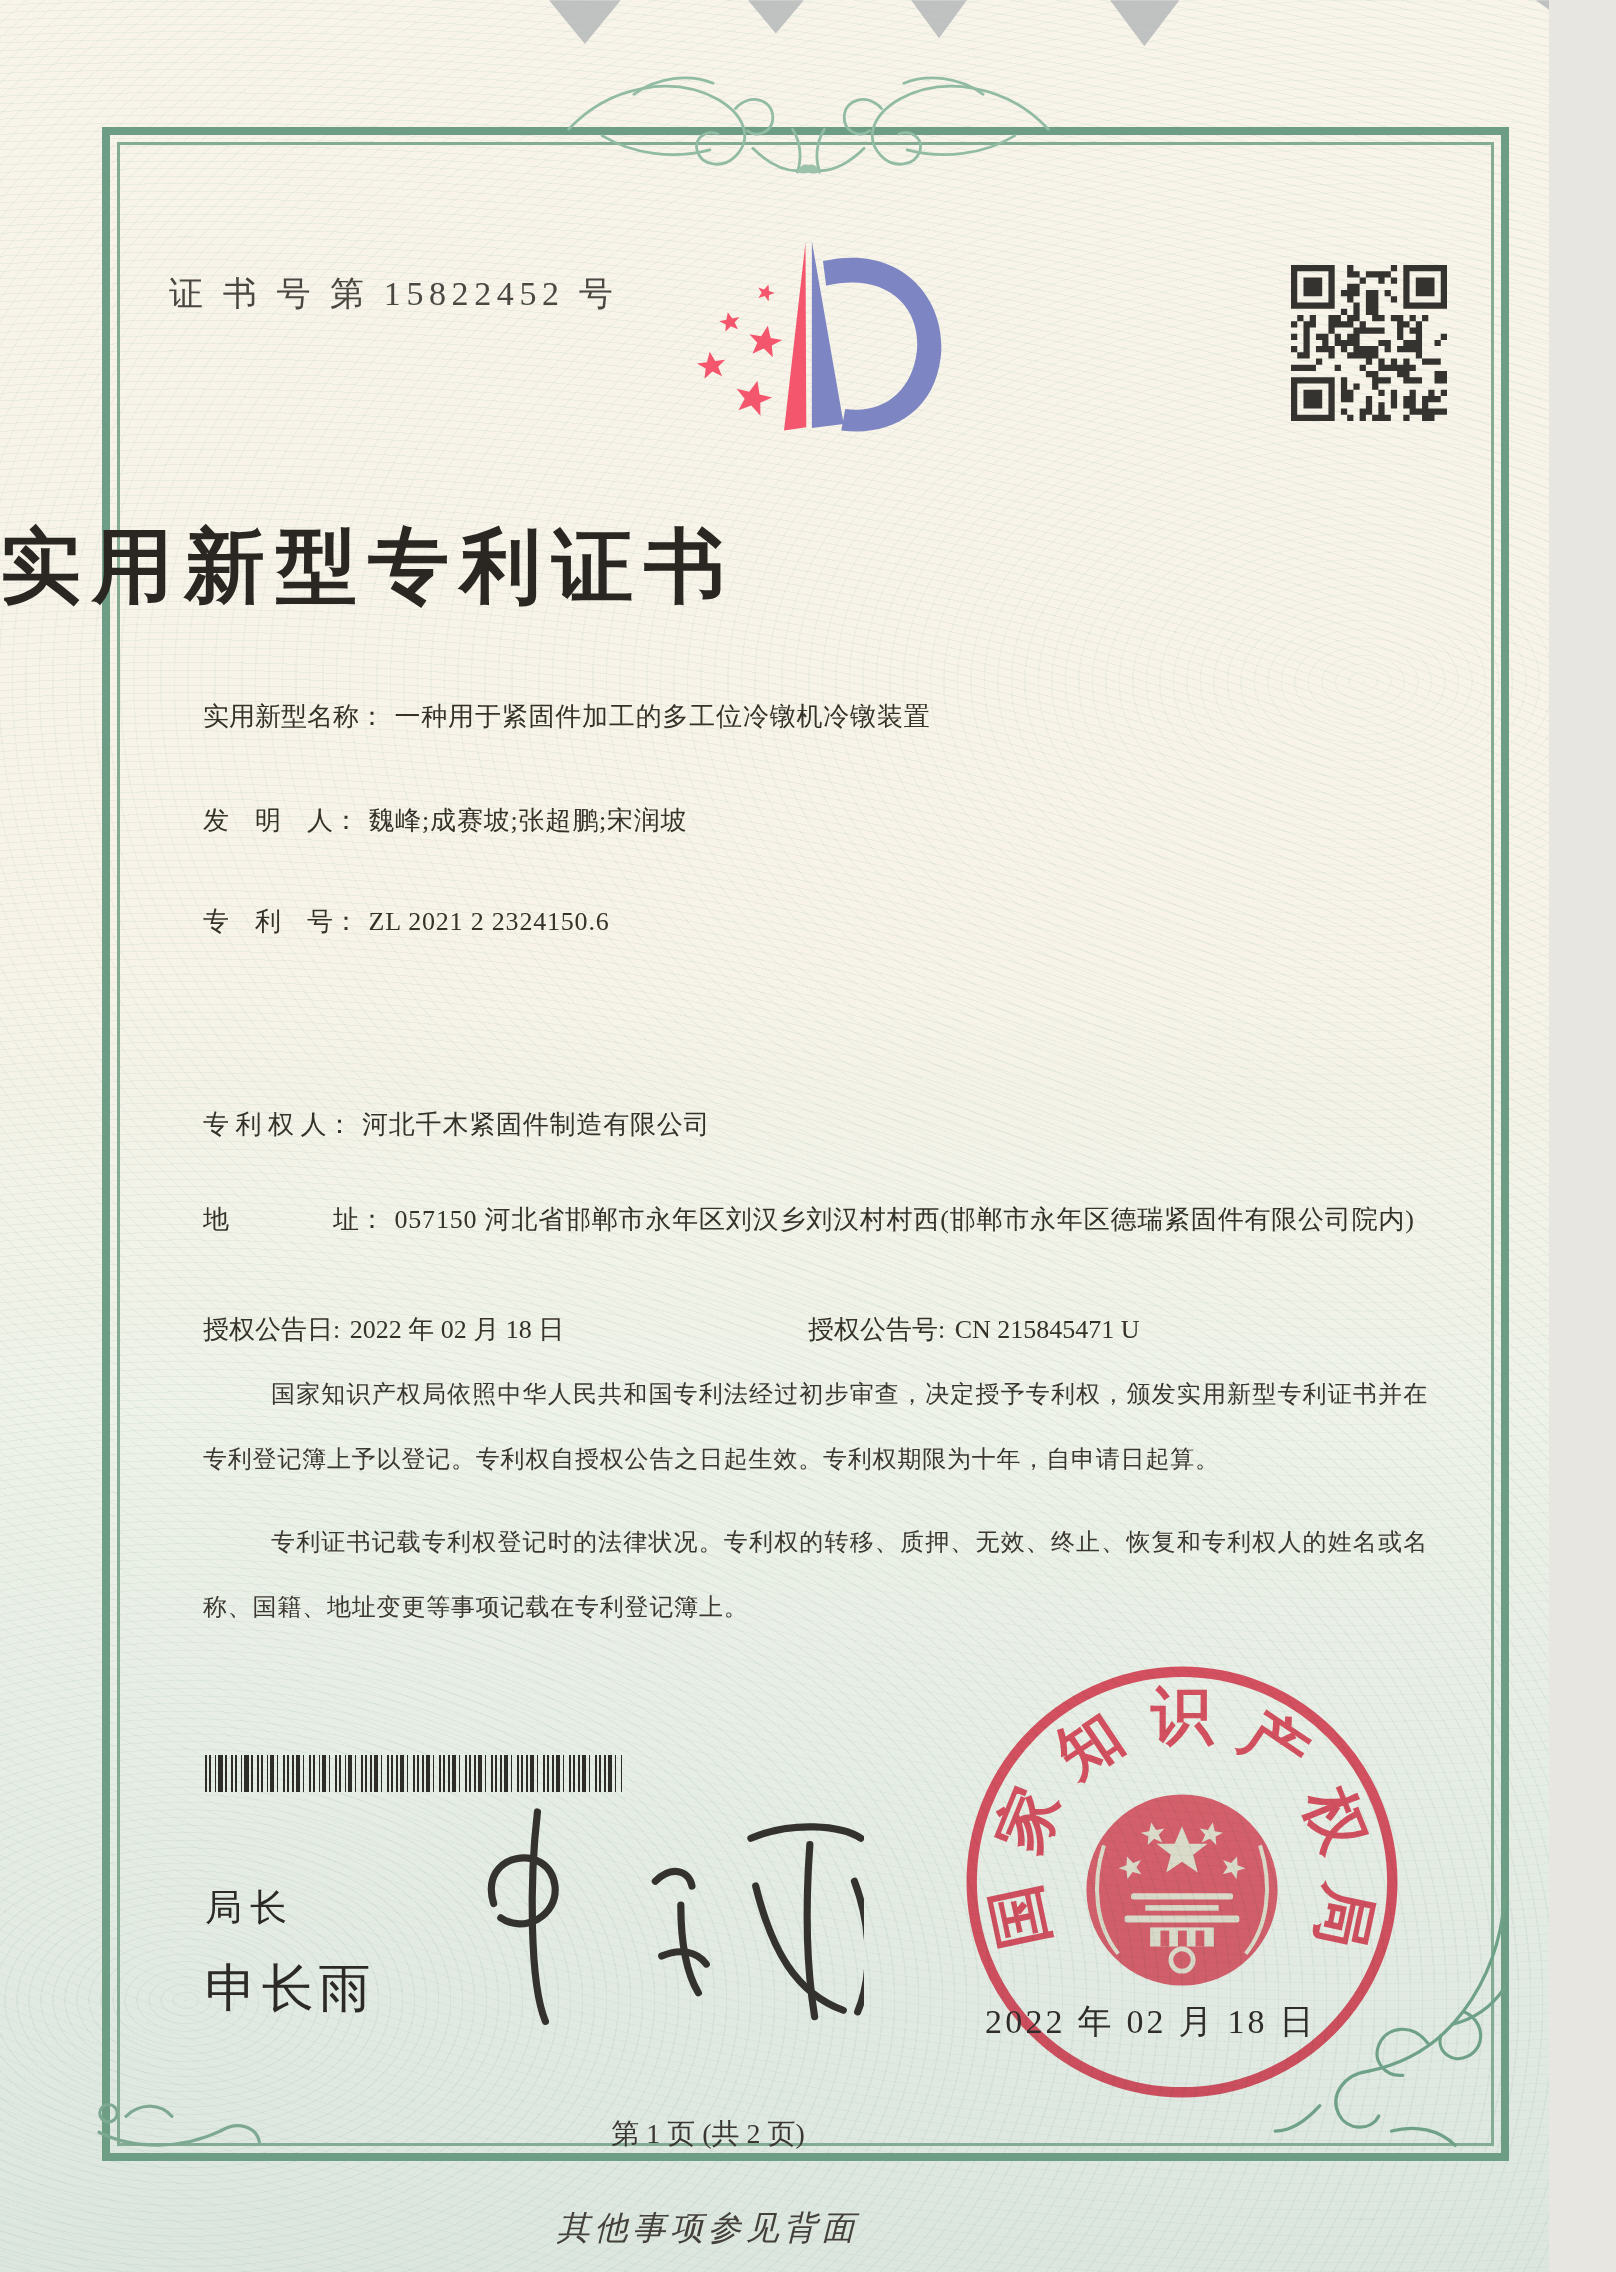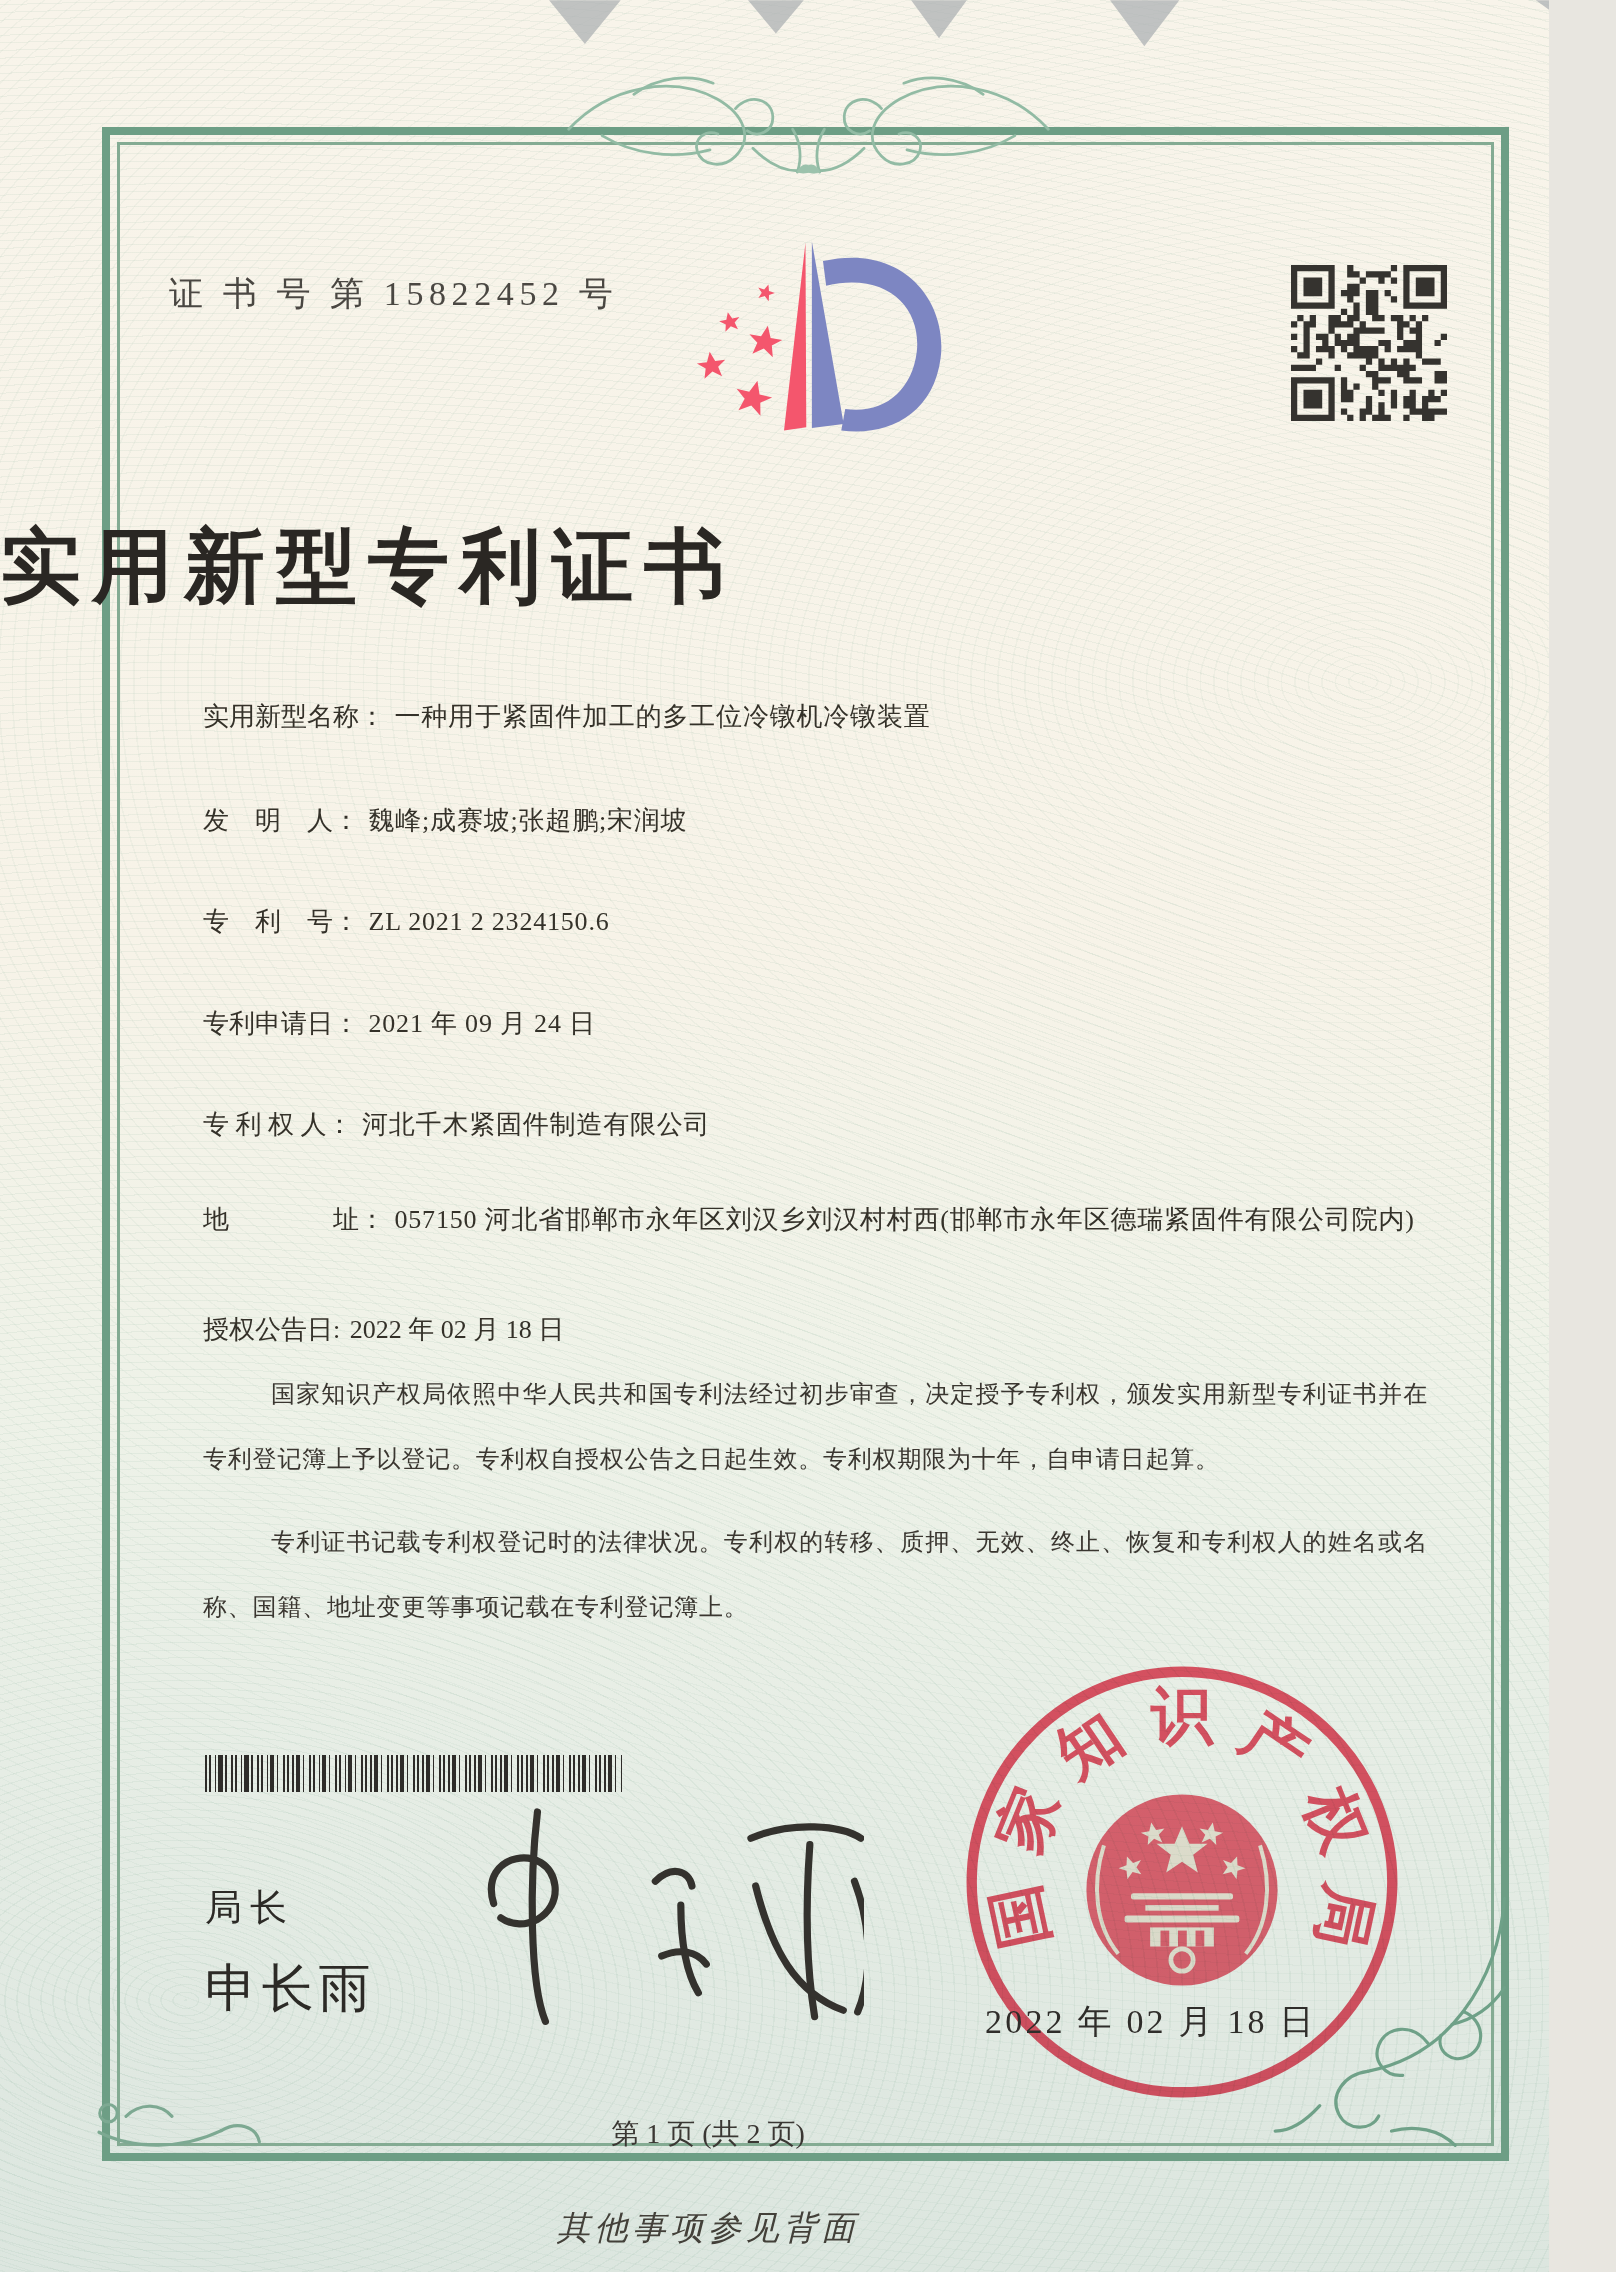--- a/index.html
+++ b/index.html
@@ -112,35 +112,35 @@
     <span class="val">一种用于紧固件加工的多工位冷镦机冷镦装置</span>
   </div>
   <div class="field" style="top:793px">
     <span class="lbl">发　明　人：</span>
     <span class="val">魏峰;成赛坡;张超鹏;宋润坡</span>
   </div>
   <div class="field" style="top:894px">
     <span class="lbl">专　利　号：</span>
     <span class="val">ZL 2021 2 2324150.6</span>
   </div>
-  <div class="field" style="top:996px">
-    <span class="lbl">专利申请日：</span>
-    <span class="val">2021 年 09 月 24 日</span>
-  </div>
   <div class="field" style="top:1097px">
     <span class="lbl">专 利 权 人：</span>
     <span class="val">河北千木紧固件制造有限公司</span>
   </div>
   <div class="field" style="top:1192px">
     <span class="lbl">地　　　　址：</span>
     <span class="val">057150 河北省邯郸市永年区刘汉乡刘汉村村西(邯郸市永年区德瑞紧固件有限公司院内)</span>
   </div>
   <div class="field" style="top:1302px">
     <span class="lbl">授权公告日:</span>
     <span>2022 年 02 月 18 日</span>
+    <span class="grant2">
+      <span class="lbl">授权公告号:</span>
+      <span>CN 215845471 U</span>
+    </span>
   </div>
 
   <div class="para" style="top:1362px">国家知识产权局依照中华人民共和国专利法经过初步审查，决定授予专利权，颁发实用新型专利证书并在专利登记簿上予以登记。专利权自授权公告之日起生效。专利权期限为十年，自申请日起算。</div>
   <div class="para" style="top:1510px">专利证书记载专利权登记时的法律状况。专利权的转移、质押、无效、终止、恢复和专利权人的姓名或名称、国籍、地址变更等事项记载在专利登记簿上。</div>
 
   <div class="barcode"></div>
 
   <div class="director" style="top:1883px">局长</div>
   <div class="director" style="top:1954px;letter-spacing:4.8px;font-size:52px">申长雨</div>
 

